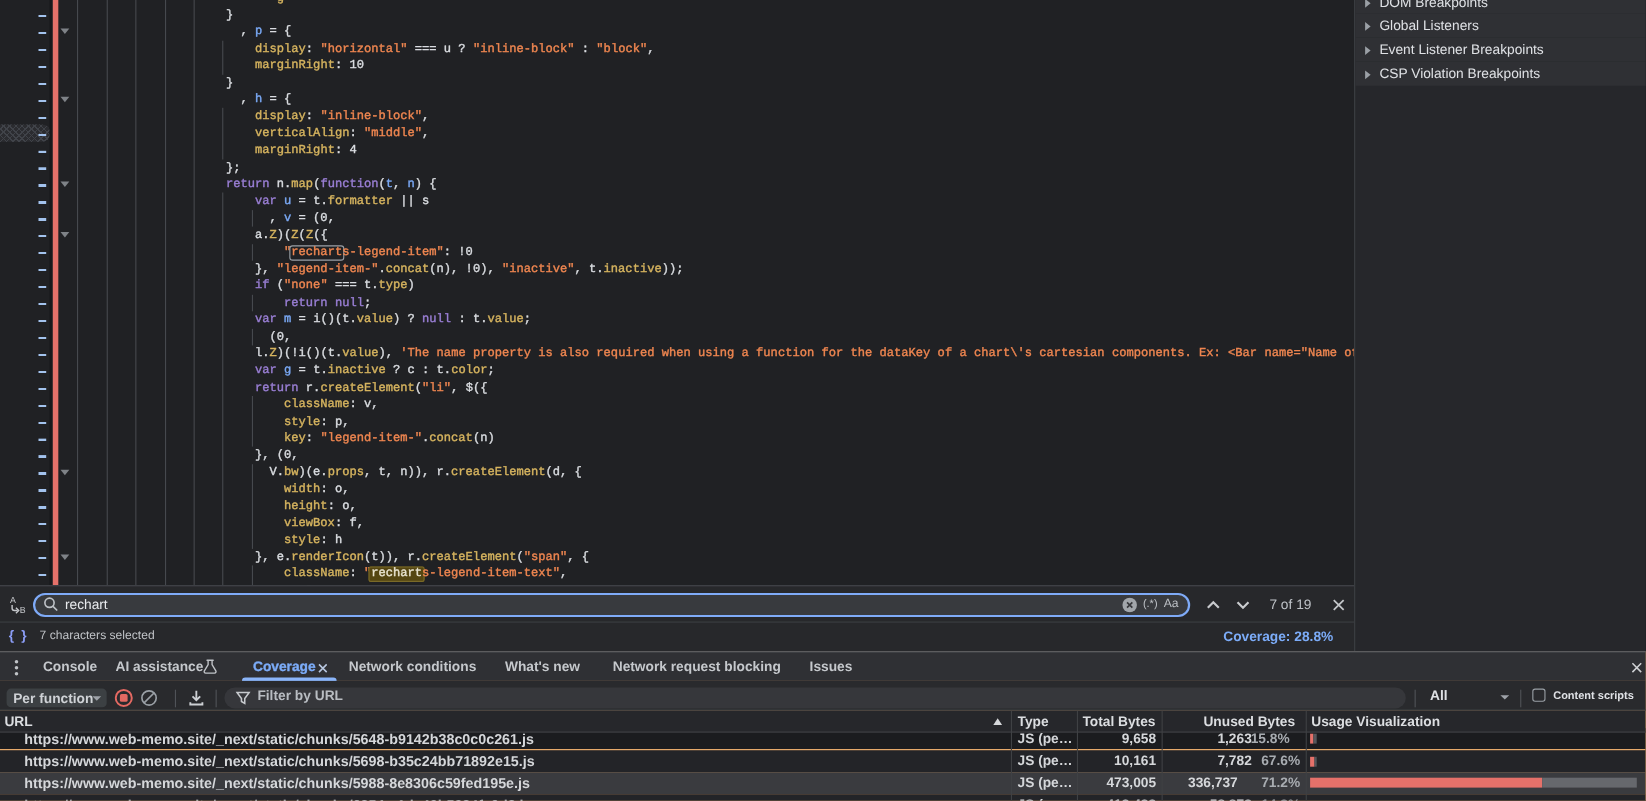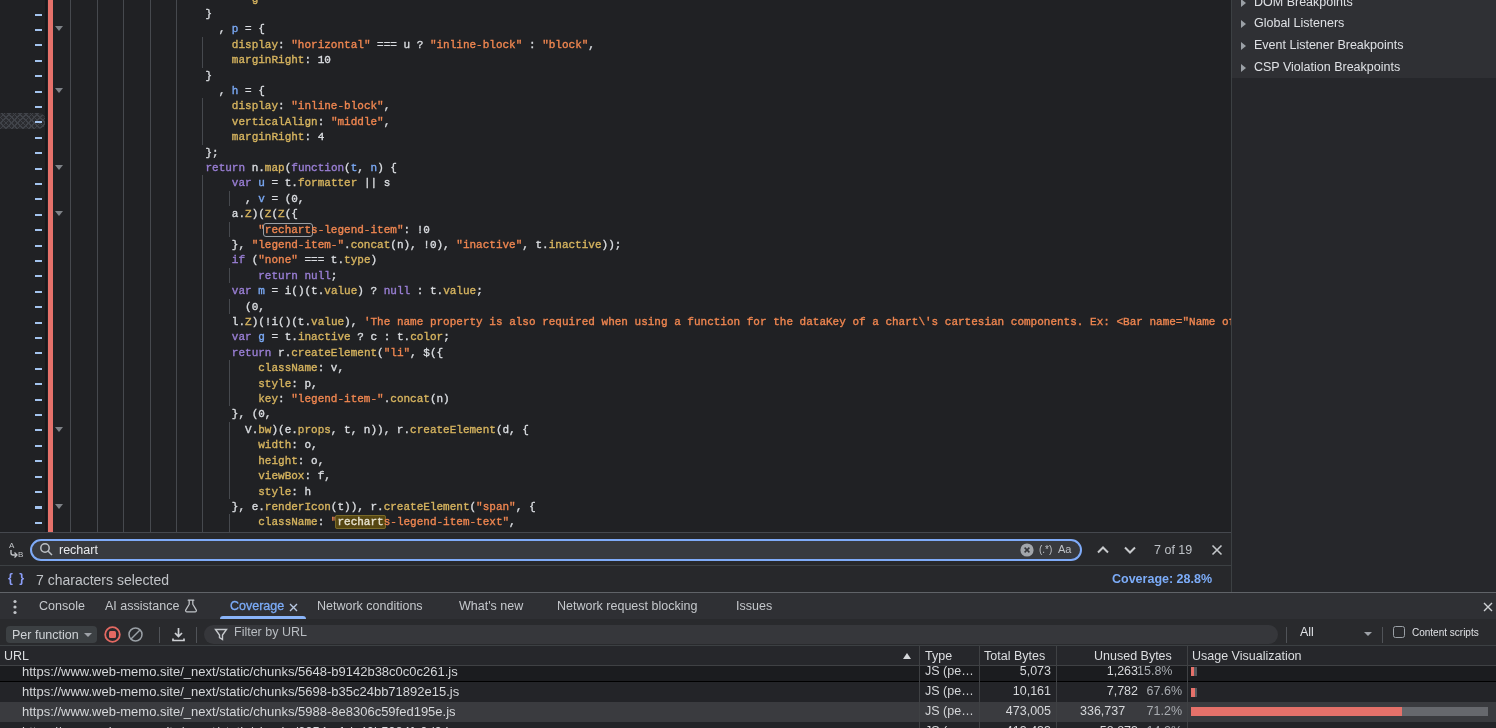--- a/index.html
+++ b/index.html
@@ -37,21 +37,21 @@
   #statusbar { position:absolute; left:0; top:565px; width:1231px; height:27px; background:#27282b;
     border-top:1px solid #3c4043; }
   
   #sidebar { position:absolute; left:1231px; top:0; width:265px; height:592px; background:#26272b;
     border-left:1px solid #3c4043; }
   .sbrow { position:relative; height:22px; background:#2f3034; color:#dfe1e5; font-size:12.5px;
     line-height:22px; padding-left:22px; }
   .sbrow .tri { position:absolute; left:9px; top:7.5px; width:0; height:0;
     border-top:4px solid transparent; border-bottom:4px solid transparent; border-left:5px solid #9ba0a6; }
   
-  #drawer { position:absolute; left:0; top:592px; width:1496px; height:136px; background:#000000; }
+  #drawer { position:absolute; left:0; top:592px; width:1496px; height:136px; background:#fdba74;font-weight:bold; }
   #tabbar { position:absolute; left:0; top:0; width:1496px; height:27px; background:#2f3034;
     border-top:1px solid #606368; }
   .tab { position:absolute; top:0; height:26px; line-height:26px; font-size:12.5px; color:#c5c8cc; }
   #toolbar { position:absolute; left:0; top:27px; width:1496px; height:27px; background:#292a2d;
     border-bottom:1px solid #3c4043; }
   .sep { position:absolute; top:8px; width:1px; height:16px; background:#505358; }
   
   #grid { position:absolute; left:0; top:54px; width:1496px; height:82px; overflow:hidden; }
   .row { position:absolute; left:0; width:1496px; height:19.7px; font-size:12.5px; color:#d5d7da; }
   .cell { position:absolute; top:0; height:19.7px; line-height:19.7px; overflow:hidden; }
@@ -159,21 +159,21 @@
     <svg class="abs" style="left:1123px; top:11px;" width="14" height="12" viewBox="0 0 14 12">
       <path d="M2 3.5 L7 8.5 L12 3.5" fill="none" stroke="#c8cacd" stroke-width="2"></path>
     </svg>
     <span class="abs" style="left:1154px; top:9.5px; font-size:12.5px; color:#bdc1c6;">7 of 19</span>
     <svg class="abs" style="left:1211px; top:11px;" width="12" height="12" viewBox="0 0 12 12">
       <path d="M1.5 1.5 L10.5 10.5 M10.5 1.5 L1.5 10.5" stroke="#c4c7ca" stroke-width="1.6"></path>
     </svg>
   </div>
   <div id="statusbar">
     <span class="abs" style="left:8px; top:5px; font-size:12.5px; font-weight:bold; color:#8c9ef8; letter-spacing:2px;">{ }</span>
-    <span class="abs" style="left:36px; top:6px; font-size:14px; color:#c0c3c7;">7 characters selected</span>
+    <span class="abs" style="left:36px; top:6px; font-size:11px; color:#c0c3c7;">7 characters selected</span>
     <span class="abs" style="left:1112px; top:6px; font-size:12.5px; font-weight:bold; color:#7cacf8;">Coverage: 28.8%</span>
   </div>
 </div>
 
 <div id="sidebar">
   <div class="sbrow" style="height:12px; line-height:4px; overflow:hidden;"><span class="tri" style="top:-1px;"></span>DOM Breakpoints</div>
   <div class="sbrow"><span class="tri"></span>Global Listeners</div>
   <div class="sbrow"><span class="tri"></span>Event Listener Breakpoints</div>
   <div class="sbrow"><span class="tri"></span>CSP Violation Breakpoints</div>
 </div>
@@ -230,21 +230,21 @@
     <span class="abs" style="left:1300px; top:6px; font-size:12.5px; color:#dfe1e5; line-height:15px;">All</span>
     <div class="abs" style="left:1364px; top:13px; width:0; height:0; border-left:4px solid transparent; border-right:4px solid transparent; border-top:4.5px solid #9ea2a8;"></div>
     <div class="sep" style="left:1382px;"></div>
     <div class="abs" style="left:1393px; top:7px; width:12px; height:12px; border:1.5px solid #9aa0a6; border-radius:2.5px;"></div>
     <span class="abs" style="left:1412px; top:6px; font-size:10px; color:#dfe1e5; line-height:15px;">Content scripts</span>
   </div>
   <div id="grid">
     <div class="row" style="top:15.5px; background:#1b1c1f;">
       <span class="cell" style="left:22px; width:880px; font-size:13px;">https://www.web-memo.site/_next/static/chunks/5648-b9142b38c0c0c261.js</span>
       <span class="cell" style="left:925px; width:50px;">JS (pe…</span>
-      <span class="cell" style="left:960px; width:91px; text-align:right;">5,073</span>
+      <span class="cell" style="left:960px; width:91px; text-align:right;">9,658</span>
       <span class="cell" style="left:1040px; width:98px; text-align:right;">1,263</span>
       <span class="cell" style="left:1137px; width:82px; text-align:left; color:#a8acb1;">15.8%</span>
       <div class="bar" style="left:1191px; width:3.2px; background:#e5716a;"></div>
       <div class="bar" style="left:1194.2px; width:2.7px; background:#55575c;"></div>
     </div>
     <div class="row dots" style="top:36.2px; background:#232428;">
       <span class="cell" style="left:22px; width:880px; font-size:13px;">https://www.web-memo.site/_next/static/chunks/5698-b35c24bb71892e15.js</span>
       <span class="cell" style="left:925px; width:50px;">JS (pe…</span>
       <span class="cell" style="left:960px; width:91px; text-align:right;">10,161</span>
       <span class="cell" style="left:1040px; width:98px; text-align:right;">7,782</span>

